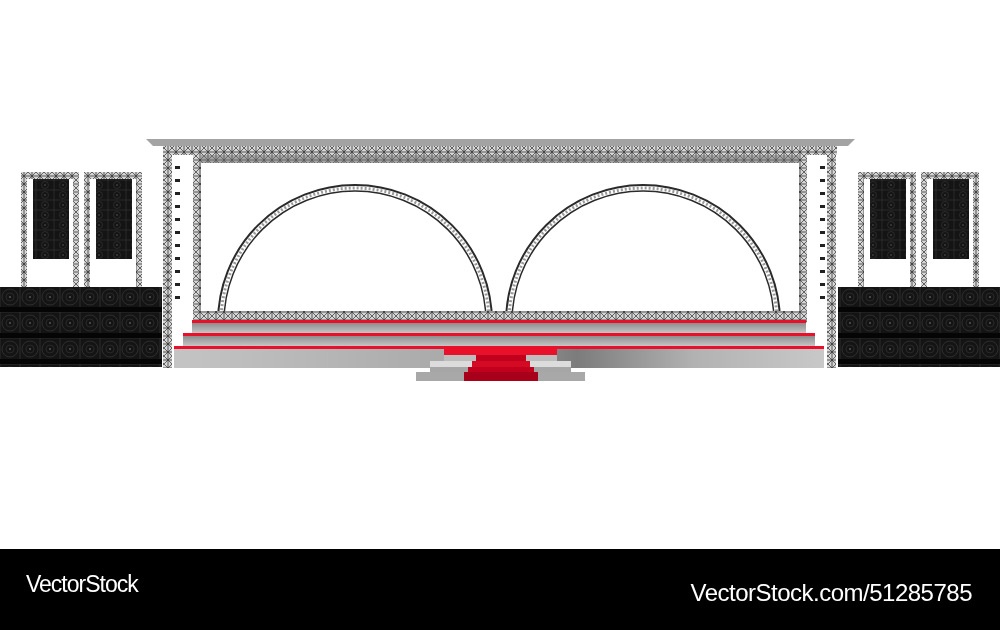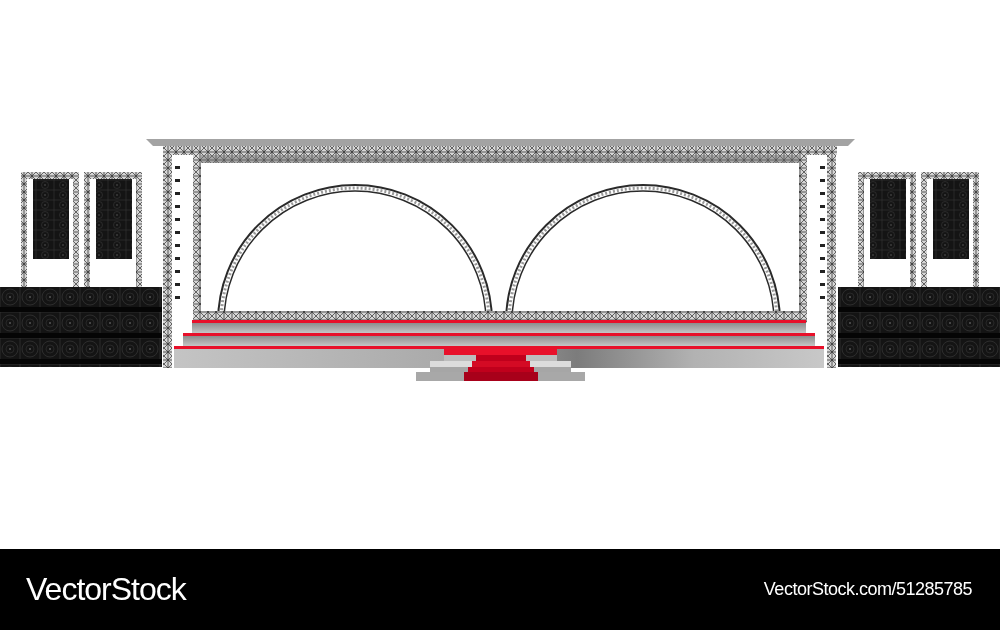--- a/index.html
+++ b/index.html
@@ -1,20 +1,20 @@
 <!DOCTYPE html>
 <html><head>
 <meta charset="utf-8">
 <style>
   html, body { margin: 0; padding: 0; }
   body { width: 1000px; height: 630px; background: #ffffff; position: relative; overflow: hidden; font-family: "Liberation Sans", sans-serif; }
   #illustration { position: absolute; left: 0; top: 0; width: 1000px; height: 548px; }
   #footer { position: absolute; left: 0; top: 549px; width: 1000px; height: 81px; background: #000000; }
-  #brand { position: absolute; left: 26px; top: 22px; color: #ffffff; font-size: 32px; letter-spacing: -1px; font-family: "Liberation Sans", sans-serif; }
-  #image-id { position: absolute; right: 28px; top: 30px; color: #ffffff; font-size: 18px; letter-spacing: -0.5px; font-family: "Liberation Sans", sans-serif; }
+  #brand { position: absolute; left: 26px; top: 22px; color: #ffffff; font-size: 23px; letter-spacing: -1px; font-family: "Liberation Sans", sans-serif; }
+  #image-id { position: absolute; right: 28px; top: 30px; color: #ffffff; font-size: 24px; letter-spacing: -0.5px; font-family: "Liberation Sans", sans-serif; }
 </style>
 </head>
 <body>
 
 <svg id="illustration" viewBox="0 0 1000 548" xmlns="http://www.w3.org/2000/svg">
   <defs>
     <pattern id="truss" width="8" height="8" patternUnits="userSpaceOnUse">
       <rect width="8" height="8" fill="#d6d6d6"></rect>
       <path d="M0 0 L8 8 M8 0 L0 8" stroke="#444" stroke-width="0.8"></path>
       <rect width="8" height="8" fill="none" stroke="#333" stroke-width="0.8"></rect>

